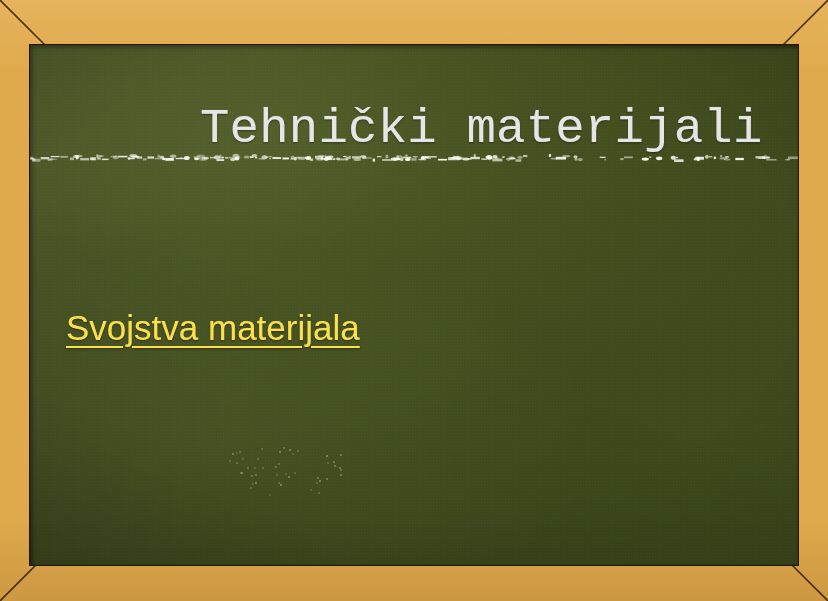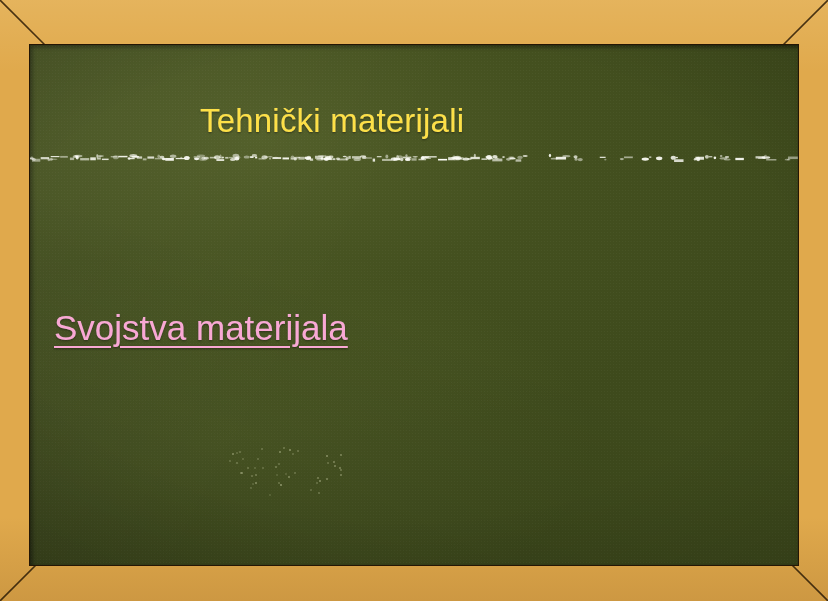--- a/index.html
+++ b/index.html
@@ -171,38 +171,39 @@
     background: #d8dcb4;
     border-radius: 50%;
   }
 
   
   .title {
     position: absolute;
     left: 170px;
     top: 58px;
     width: 600px;
-    font-size: 33px;
+    font-size: 49px;
     line-height: 1.08;
     font-weight: 400;
-    color: #fde047;
+    color: #e5e5e5;
     letter-spacing: 0.2px;
     text-shadow:
       0 1px 2px rgba(0,0,0,0.45),
       0 0 1px rgba(255,255,255,0.35);
     white-space: nowrap;
+    font-family: Liberation Mono, monospace;
   }
   .body-line {
     position: absolute;
-    left: 24px;
+    left: 36px;
     top: 263px;
     font-size: 35px;
     line-height: 1.15;
     font-weight: 400;
-    color: #f9a8d4;
+    color: #fde047;
     text-decoration: underline;
     text-underline-offset: 6px;
     text-decoration-thickness: 2px;
     text-shadow:
       0 1px 2px rgba(0,0,0,0.42),
       0 0 1px rgba(255,255,255,0.30);
     white-space: nowrap;
     text-align: right;
   }
 

